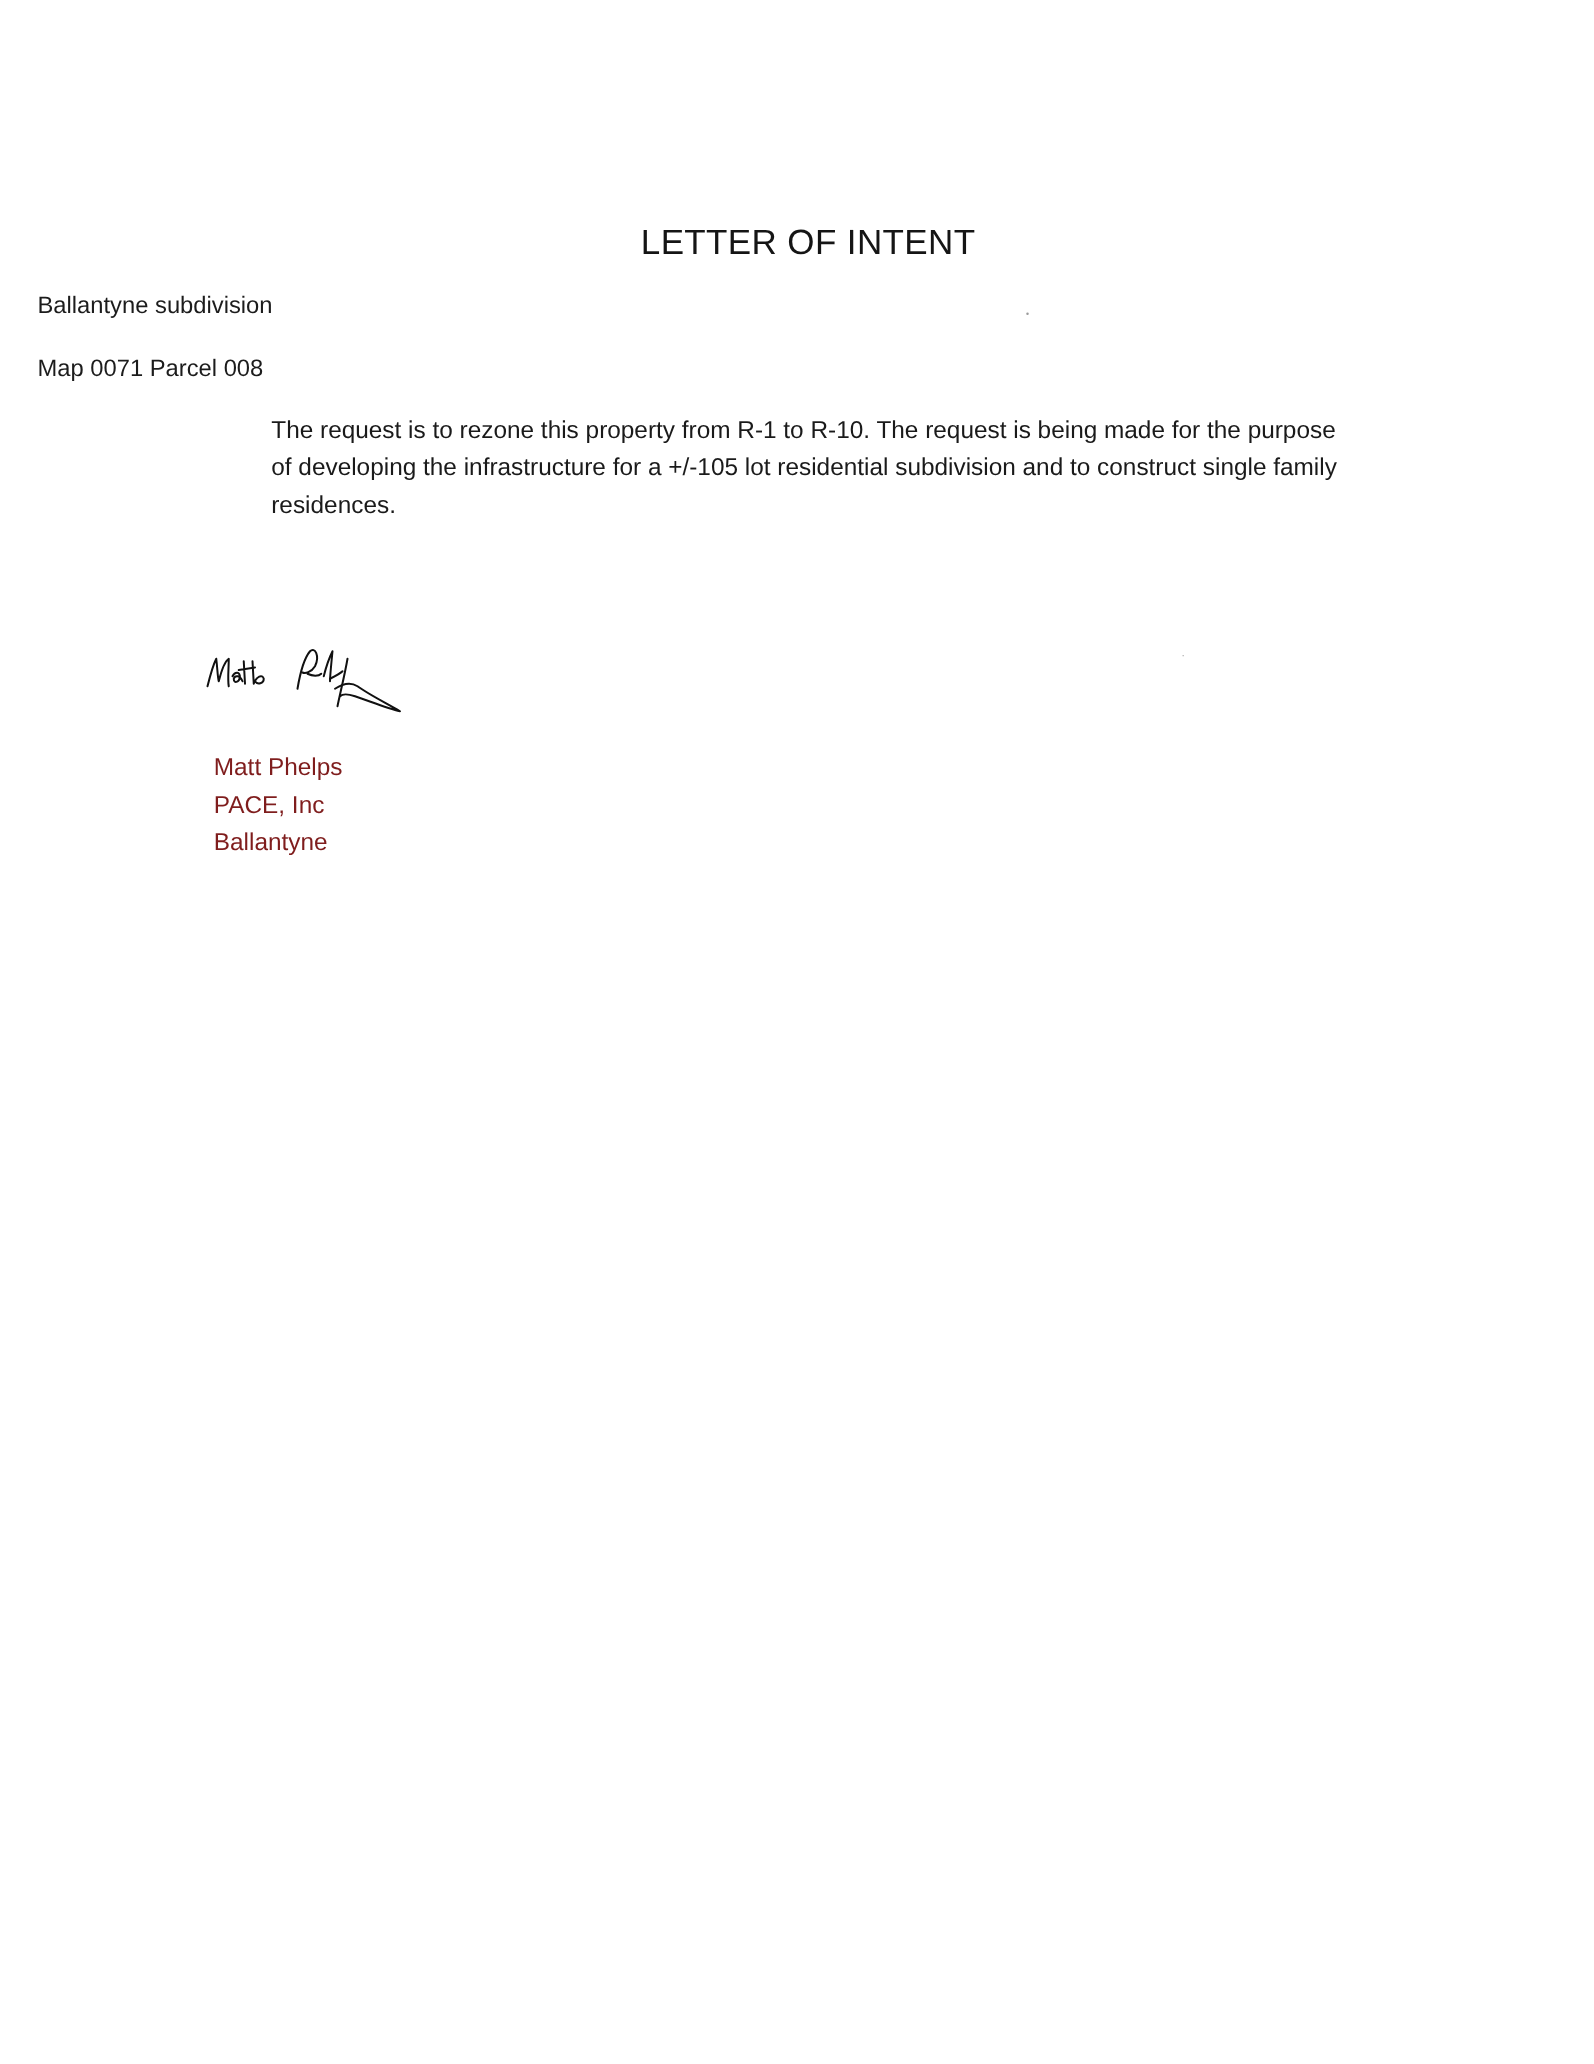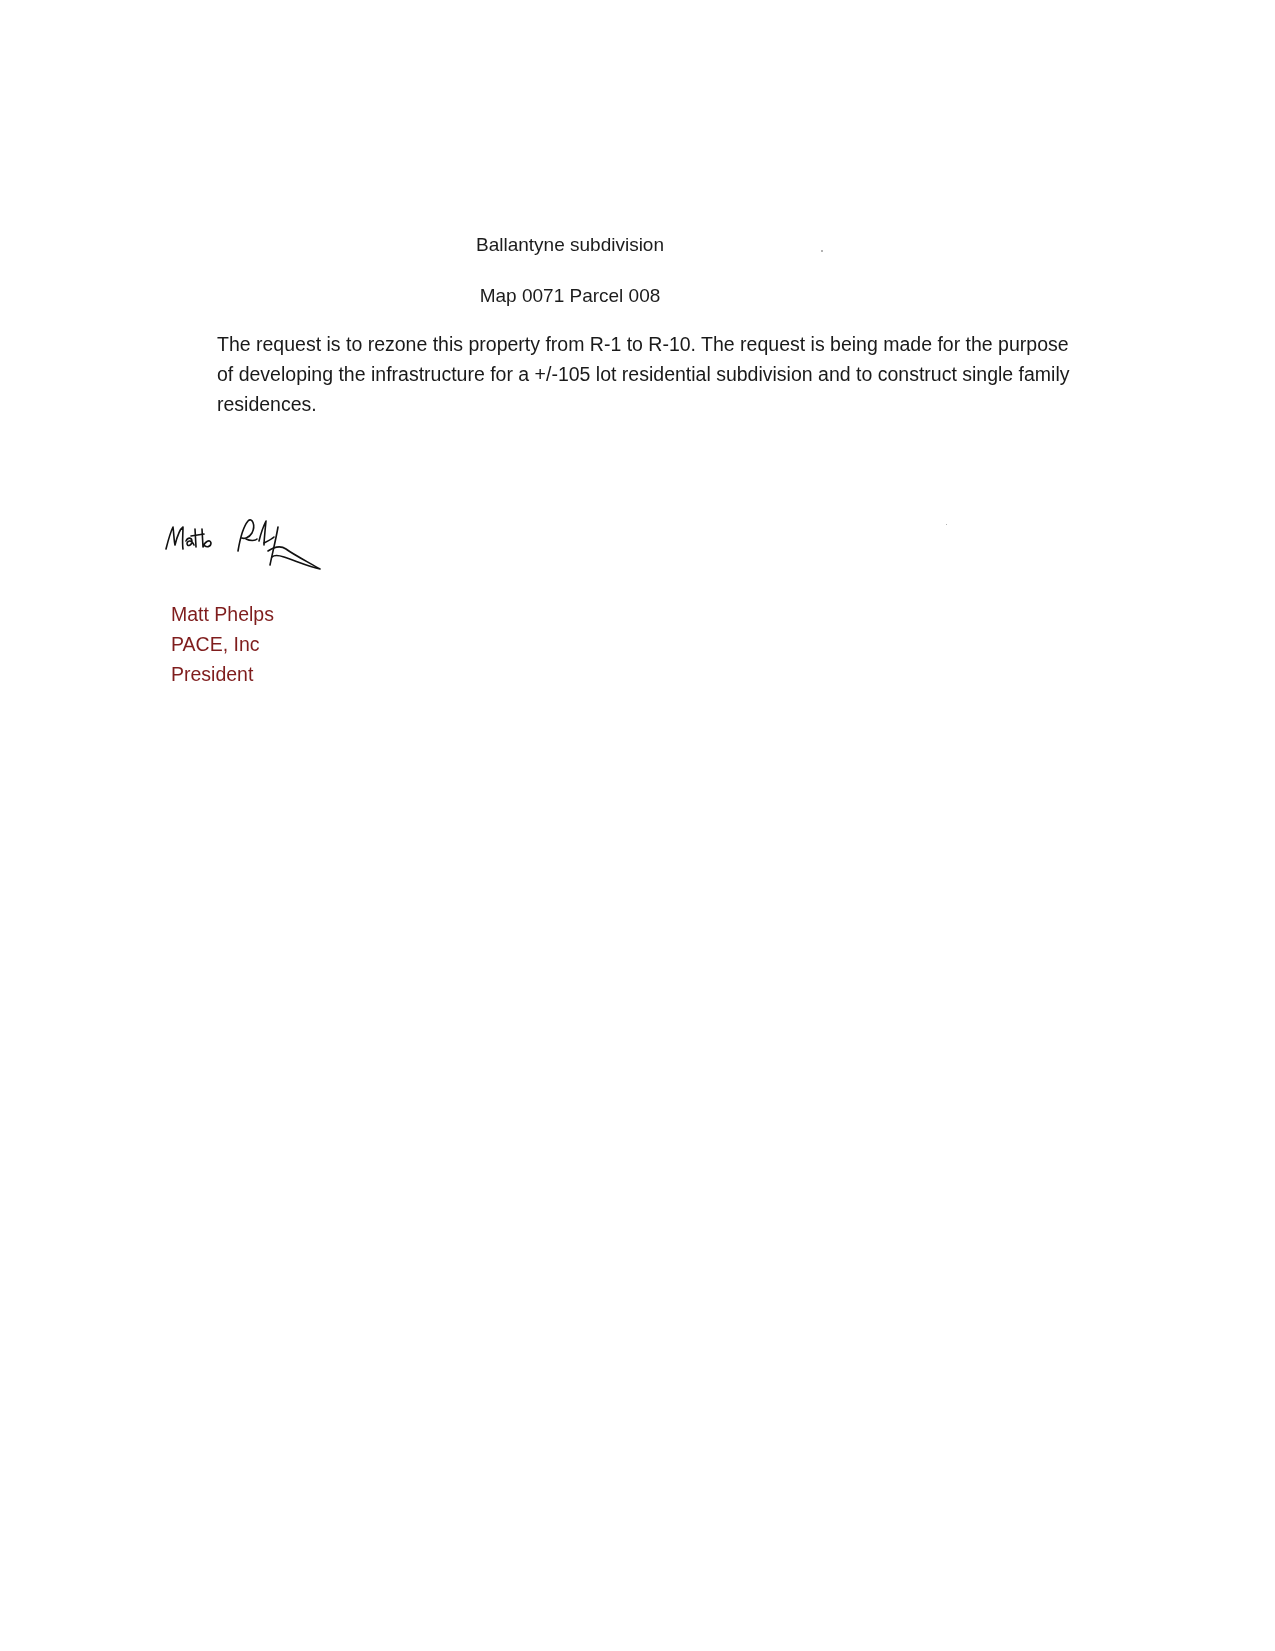--- a/index.html
+++ b/index.html
@@ -29,23 +29,22 @@
       top: 178px;
       text-align: center;
       font-size: 28px;
       letter-spacing: 0.3px;
       color: #151515;
       padding-left: 18px;
       box-sizing: border-box;
     }
     .subtitle {
       position: absolute;
-      left: 0;
+      left: 12px;
       width: 1122px;
-      text-align: center;
       font-size: 19px;
       color: #1c1c1c;
       padding-left: 18px;
       box-sizing: border-box;
     }
     .sub1 { top: 234px; }
     .sub2 { top: 261px; margin-top: 24px; }
     .body-text {
       position: absolute;
       left: 173px;
@@ -79,20 +78,21 @@
       width: 2px; height: 2px;
       background: #9a9a9a;
       border-radius: 1px;
     }
   </style>
 </head>
 <body>
 
 <div class="page">
 
+  <div class="title">LETTER OF INTENT</div>
 
   <div class="subtitle sub1">Ballantyne subdivision</div>
   <div class="subtitle sub2">Map 0071 Parcel 008</div>
 
   <div class="body-text para1">The request is to rezone this property from R-1 to R-10.  The request is being made for the purpose of developing the infrastructure for a +/-105 lot residential subdivision and to construct single family residences.</div>
 
   <svg class="signature" viewBox="0 0 180 80" xmlns="http://www.w3.org/2000/svg">
     <g fill="none" stroke="#111" stroke-width="1.6" stroke-linecap="round" stroke-linejoin="round">
 
       <path d="M6 44 C8 36, 11 26, 13 22 C14 30, 14 36, 15 40 C17 32, 20 24, 23 22 C23 30, 22 38, 23 44"></path>
@@ -104,17 +104,17 @@
       <path d="M86 34 C90 36, 95 36, 97 34"></path>
       <path d="M99 36 C101 28, 104 20, 106 16 C105 26, 104 36, 104 40"></path>
       <path d="M104 38 C108 36, 112 34, 114 32"></path>
       <path d="M118 22 C116 34, 112 50, 110 60"></path>
       <path d="M108 46 C114 42, 120 40, 126 44 C134 50, 150 58, 160 64 C150 62, 136 56, 124 52 C118 50, 114 50, 112 52"></path>
     </g>
   </svg>
 
   <div class="sig-block sig-name">Matt Phelps</div>
   <div class="sig-block sig-company">PACE, Inc</div>
-  <div class="sig-block sig-title">President</div>
+  <div class="sig-block sig-title">Ballantyne</div>
 
   <div class="speck" style="left:821px; top:250px;"></div>
   <div class="speck" style="left:946px; top:524px; width:1px; height:1px;"></div>
 </div>
 
 </body></html>

